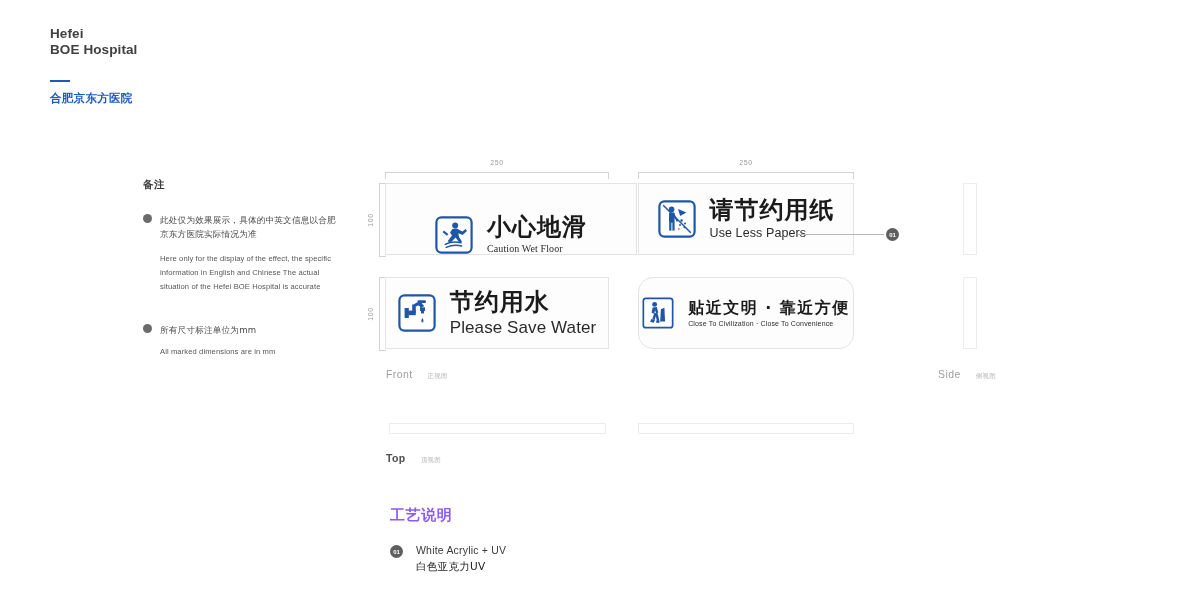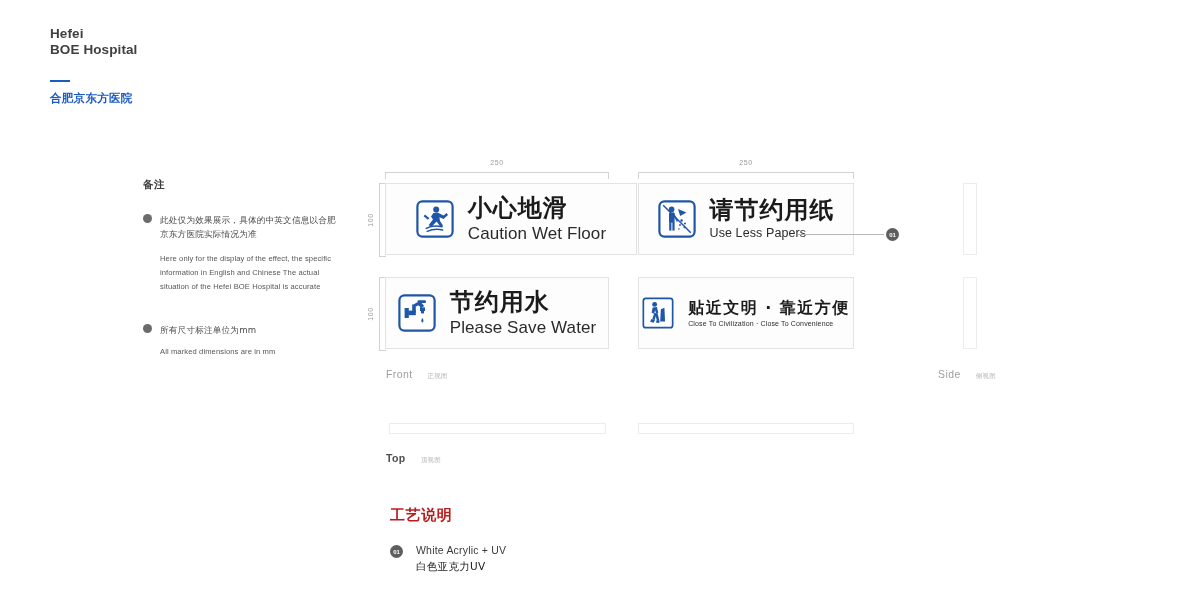--- a/index.html
+++ b/index.html
@@ -108,21 +108,21 @@
   .callout-dot{
     position:absolute;width:13px;height:13px;border-radius:50%;
     background:#5e5e5e;color:#fff;font-size:6px;font-weight:700;
     display:flex;align-items:center;justify-content:center;
     letter-spacing:-.2px;
   }
 
   
   .spec{position:absolute;left:390px;top:506px;}
   .spec-title{
-    font-size:15px;font-weight:700;color:#b91c1c;letter-spacing:.6px;
+    font-size:15px;font-weight:700;color:#8b5cf6;letter-spacing:.6px;
     font-family:Liberation Serif, serif;
   }
   .spec-row{display:flex;align-items:flex-start;margin-top:18px;}
   .spec-badge{
     width:13px;height:13px;border-radius:50%;background:#5e5e5e;color:#fff;
     font-size:6px;font-weight:700;display:flex;align-items:center;
     justify-content:center;margin-top:2px;flex:0 0 auto;letter-spacing:-.2px;
   }
   .spec-text{margin-left:13px;}
   .spec-en{font-size:10.5px;color:#3a3a3a;letter-spacing:.2px;line-height:15px;}
@@ -173,40 +173,40 @@
       <span class="dim-bar"></span>
     </div>
 
     <div class="dim-left" style="left:379px;top:183px;height:72px;">
       <span class="dim-label">100</span>
     </div>
     <div class="dim-left" style="left:379px;top:277px;height:72px;">
       <span class="dim-label">100</span>
     </div>
 
-    <div class="plate" style="left:385px;top:183px;width:252px;height:72px;">
+    <div class="plate" style="left:385px;top:183px;width:252px;height:72px;align-items:flex-end;">
       <div class="plate-inner">
         <span class="plate-icon">
           <svg width="38" height="38" viewBox="0 0 38 38">
             <rect x="1.4" y="1.4" width="35.2" height="35.2" rx="5" ry="5" fill="#ffffff" stroke="#1f56a8" stroke-width="2.2"></rect>
             <g fill="#1f56a8">
               <circle cx="20.2" cy="9.6" r="3.0"></circle>
               <path d="M17.4 13.0 L21.6 12.6 L27.4 15.6 L30.6 13.0 L32.0 15.0 L27.6 19.0 L23.4 17.2 L24.0 21.0
                        L27.0 25.6 L24.6 27.0 L20.6 21.4 L15.6 26.8 L12.6 25.2 L17.0 19.4 L15.0 16.4 Z"></path>
               <path d="M9.0 14.6 L13.4 18.2 L11.9 19.8 L7.6 16.2 Z"></path>
             </g>
             <g fill="none" stroke="#1f56a8" stroke-width="1.5" stroke-linecap="round">
               <path d="M10.2 28.4 Q17.5 24.6 26.0 26.8"></path>
               <path d="M11.2 31.4 Q18.6 28.2 26.6 30.0"></path>
             </g>
           </svg>
         </span>
         <span class="plate-text">
           <span class="t-cn" style="font-size:24px;display:block;">小心地滑</span>
-          <span class="t-en" style="font-size:17px;display:block;">Caution Wet Floor</span>
+          <span class="t-en" style="font-size:10px;display:block;font-family:Liberation Serif, serif;">Caution Wet Floor</span>
         </span>
       </div>
     </div>
 
     <div class="plate" style="left:638px;top:183px;width:216px;height:72px;">
       <div class="plate-inner">
         <span class="plate-icon">
           <svg width="38" height="38" viewBox="0 0 38 38">
             <rect x="1.4" y="1.4" width="35.2" height="35.2" rx="5" ry="5" fill="#ffffff" stroke="#1f56a8" stroke-width="2.2"></rect>
             <g fill="#1f56a8">
@@ -249,21 +249,21 @@
             </g>
           </svg>
         </span>
         <span class="plate-text">
           <span class="t-cn" style="font-size:24px;display:block;">节约用水</span>
           <span class="t-en" style="font-size:17px;display:block;">Please Save Water</span>
         </span>
       </div>
     </div>
 
-    <div class="plate" style="left:638px;top:277px;width:216px;height:72px;">
+    <div class="plate" style="left:638px;top:277px;width:216px;height:72px;border-radius:15px;">
       <div class="plate-inner">
         <span class="plate-icon">
           <svg width="32" height="32" viewBox="0 0 38 38">
             <rect x="1.6" y="1.6" width="34.8" height="34.8" rx="3" ry="3" fill="#ffffff" stroke="#1f56a8" stroke-width="2"></rect>
             <g fill="#1f56a8">
               <circle cx="15.0" cy="8.8" r="2.9"></circle>
               <path d="M12.6 12.4 L17.6 12.0 L19.4 18.6 L16.6 19.4 L15.6 15.8 L14.4 19.8 L11.4 18.8 Z"></path>
               <path d="M14.6 19.0 L17.4 19.6 L15.0 27.2 L12.2 26.4 Z"></path>
               <path d="M15.4 19.2 L18.4 19.0 L20.6 27.8 L17.8 28.6 Z"></path>
               <path d="M11.2 26.2 L15.4 27.2 L14.0 30.6 L9.6 29.4 Z"></path>

